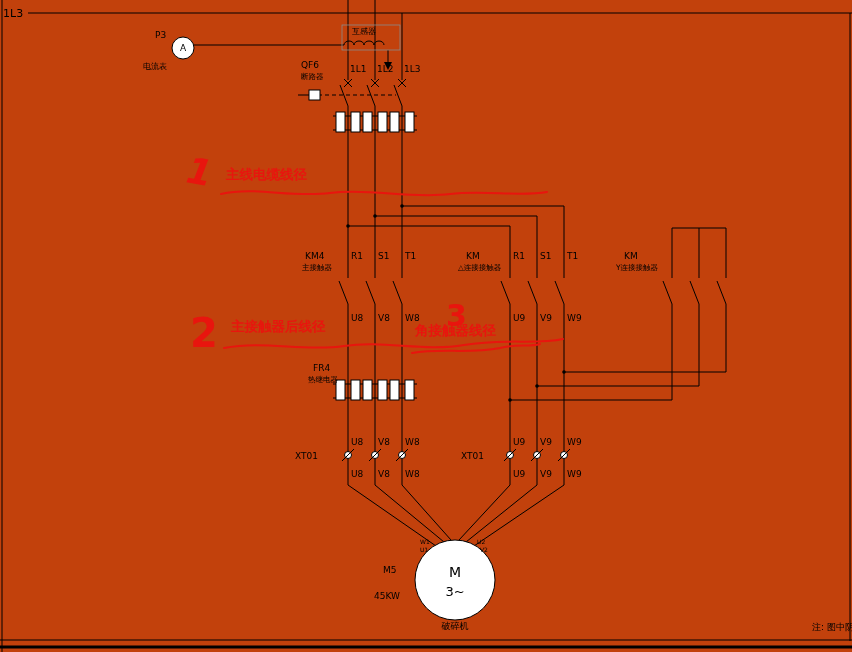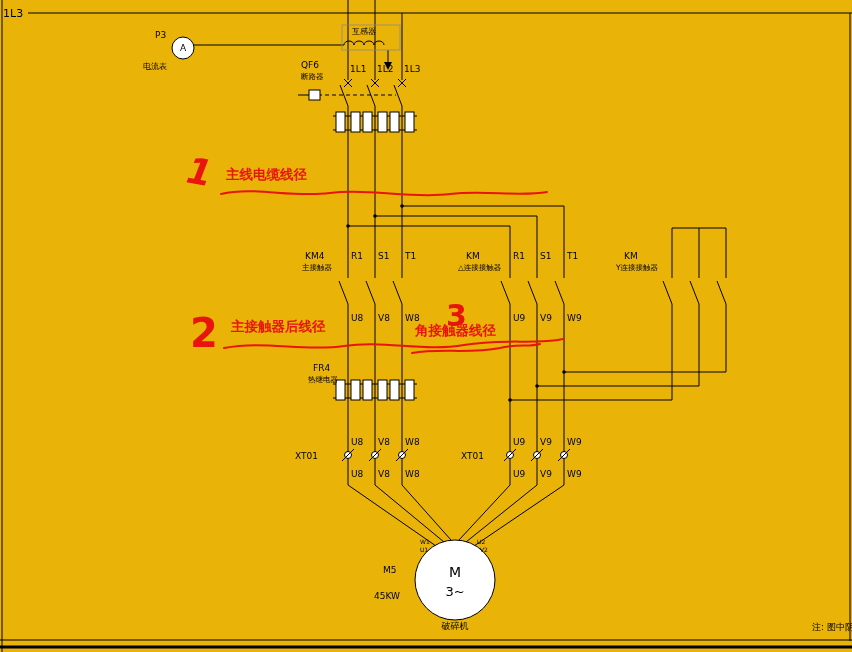--- a/index.html
+++ b/index.html
@@ -1,16 +1,16 @@
 <!DOCTYPE html>
 <html><head>
 <meta charset="utf-8">
 <style>
   html,body{margin:0;padding:0;background:#fff;}
-  #stage{position:relative;width:852px;height:652px;background:#eab308;overflow:hidden;
+  #stage{position:relative;width:852px;height:652px;background:#c2410c;overflow:hidden;
          font-family:"DejaVu Sans",sans-serif;}
   svg{position:absolute;left:0;top:0;}
   text{fill:#000;font-family:"DejaVu Sans",sans-serif;}
   .wire{stroke:#000;stroke-width:1;fill:none;}
   .thick{stroke:#000;stroke-width:3;fill:none;}
   .lightbox{stroke:#8a8a8a;stroke-width:0.8;fill:none;}
   .comp{stroke:#000;stroke-width:1;fill:#fff;}
   .dash{stroke:#000;stroke-width:1;fill:none;stroke-dasharray:4 3;}
   .red{stroke:#e8150e;stroke-width:2;fill:none;stroke-linecap:round;}
   .redtxt{fill:#e8150e;font-weight:bold;}

